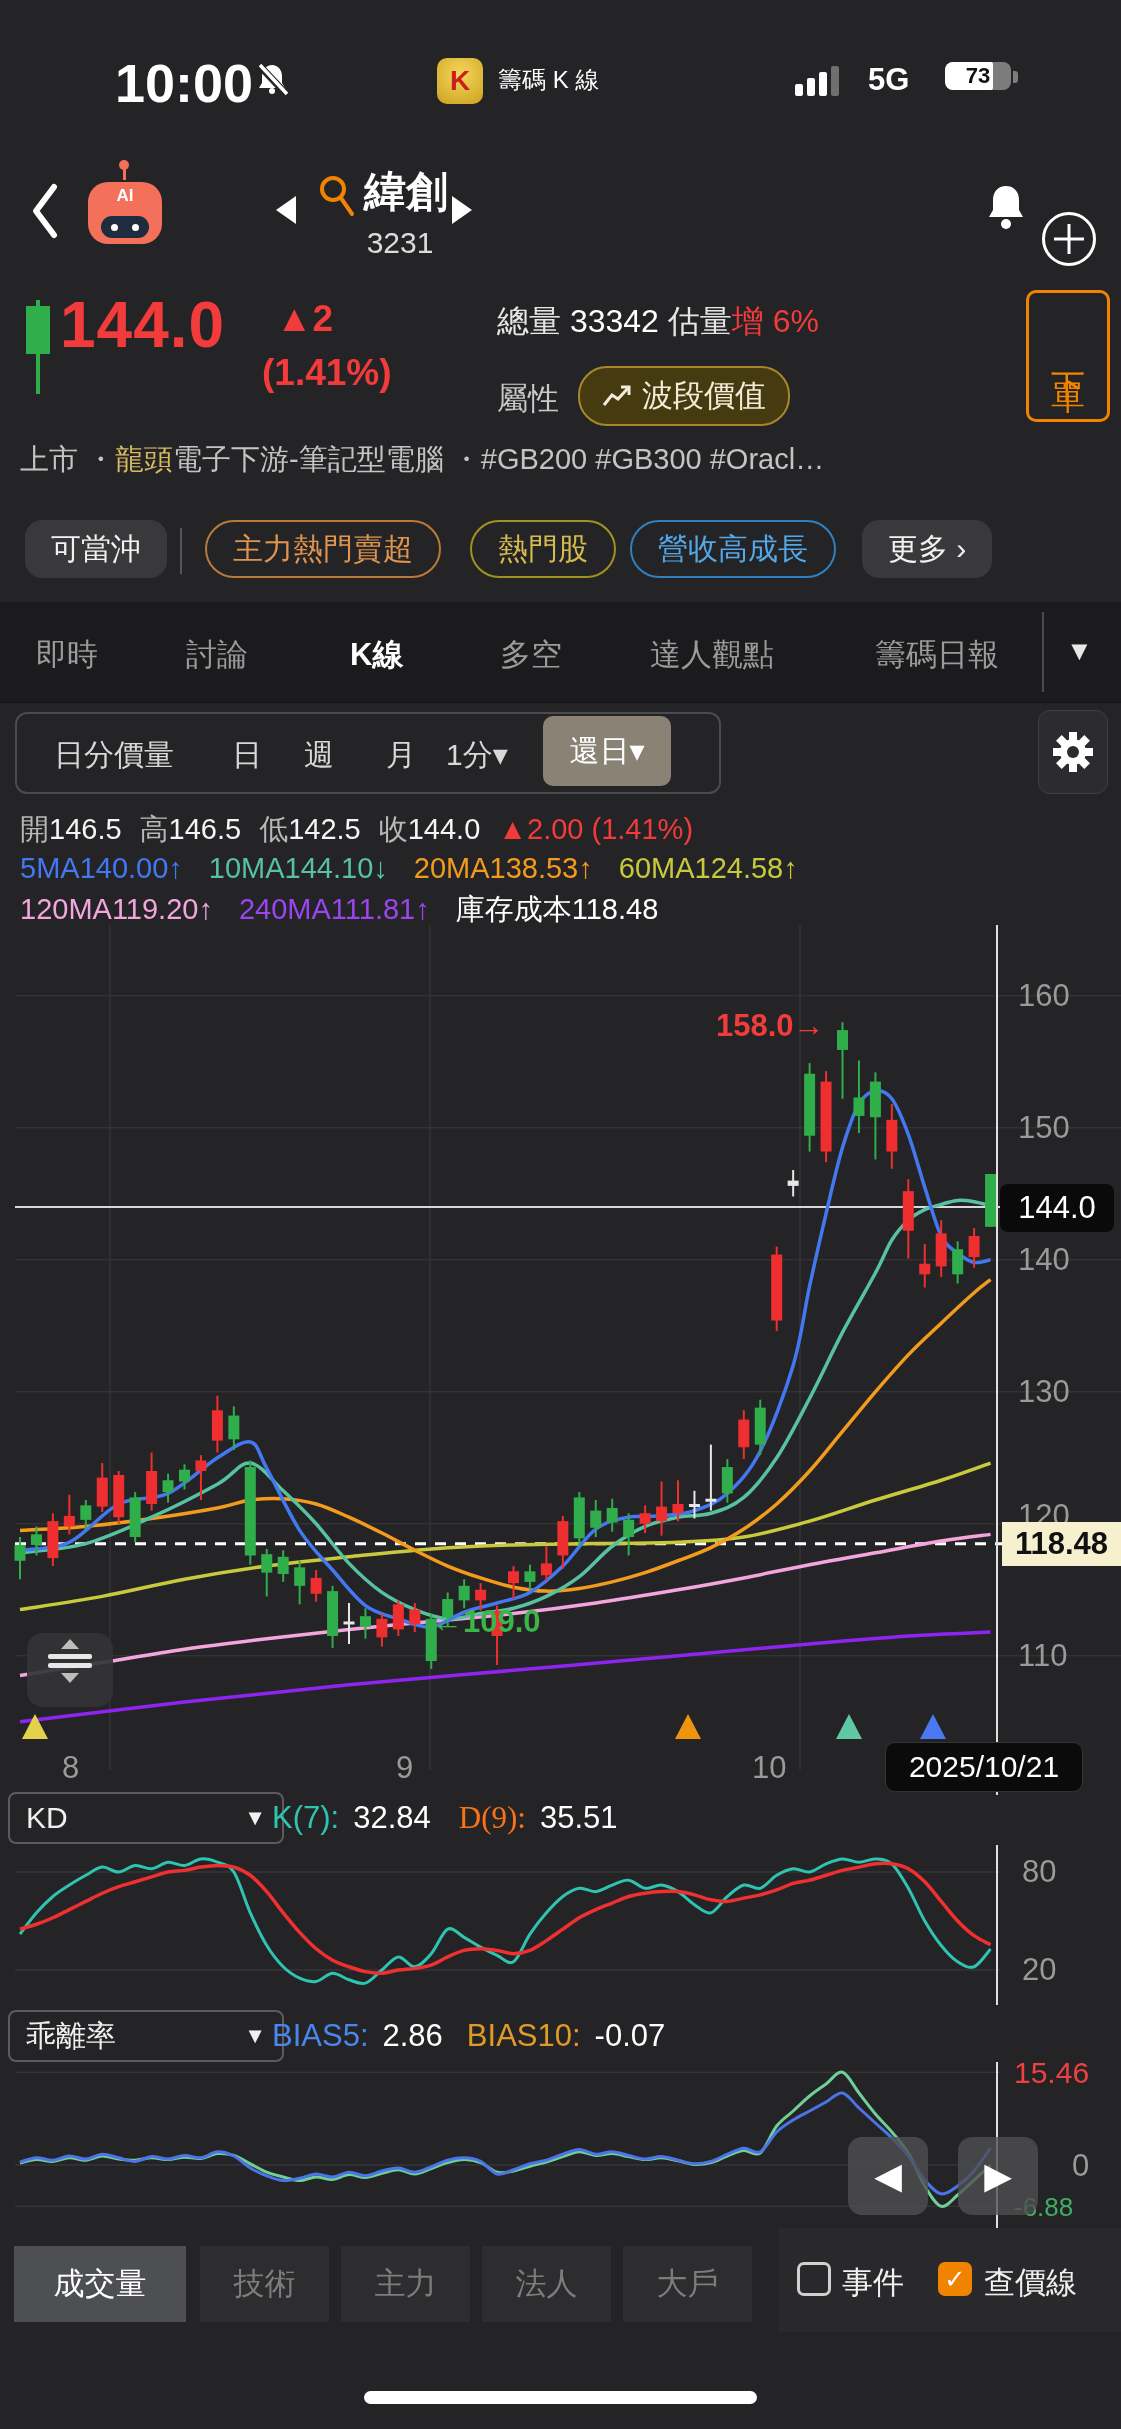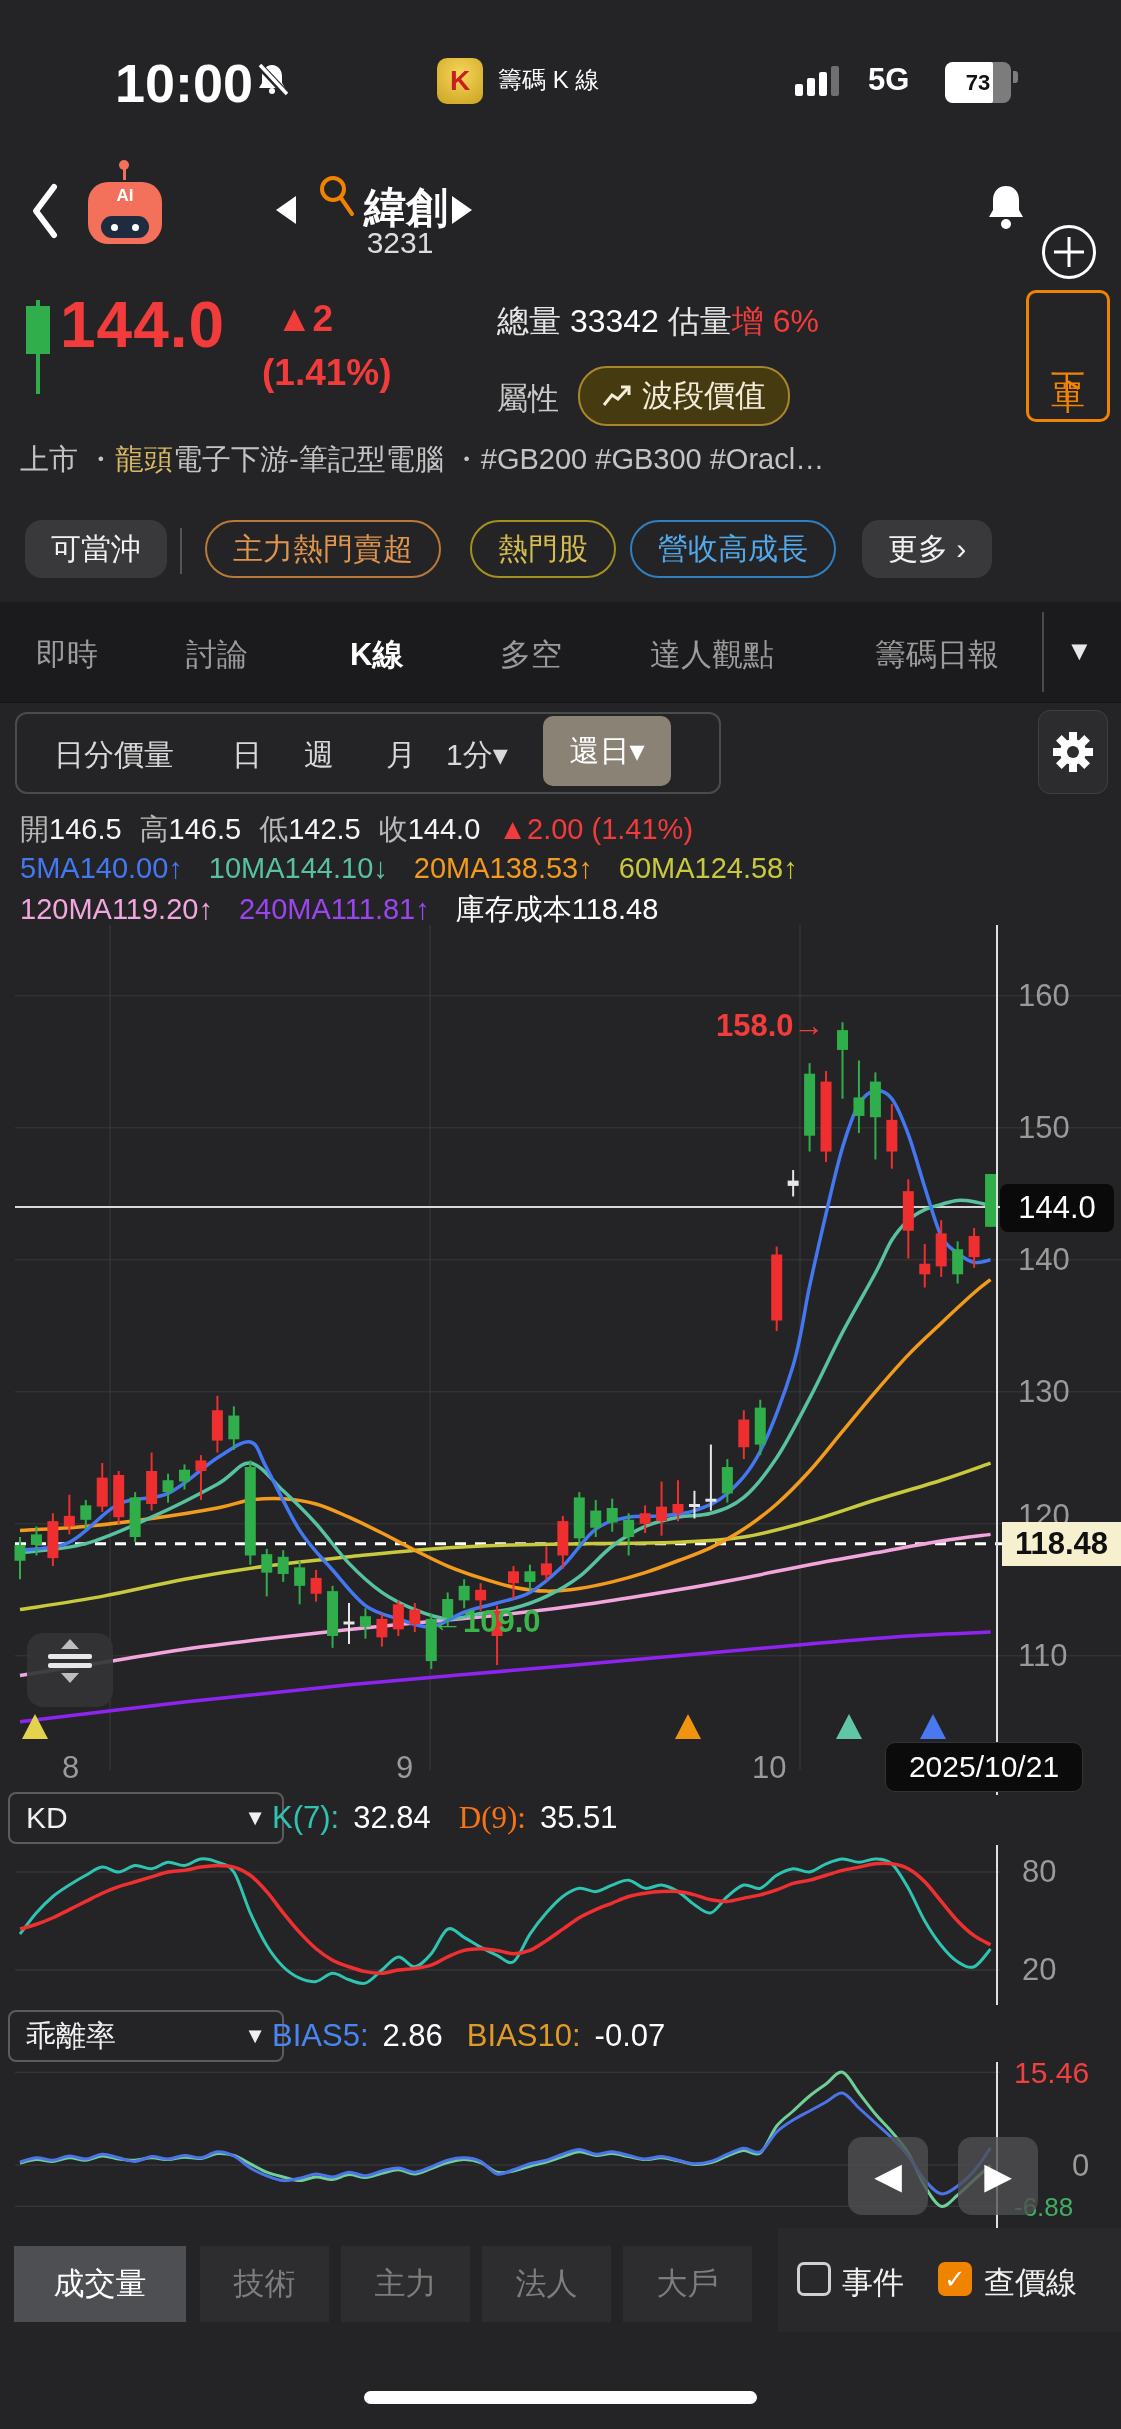--- a/index.html
+++ b/index.html
@@ -5,21 +5,21 @@
   html,body{margin:0;padding:0;background:#1a1a1a;}
   body{width:1121px;height:2429px;position:relative;overflow:hidden;background:#242426;
        font-family:"Liberation Sans","DejaVu Sans",sans-serif;color:#e8e8e8;}
   .abs{position:absolute;}
   .ctr{display:flex;align-items:center;justify-content:center;}
   
   .time{font-size:54px;font-weight:bold;color:#fff;}
   .appname{font-size:24px;color:#fff;}
   .sig-bars{display:flex;align-items:flex-end;gap:4px;}
   .sig-bars i{display:block;width:8px;border-radius:2px;background:#fff;}
-  .battery{width:66px;height:41px;border-radius:8px;background:#7c7c7c;position:relative;text-align:right;}
+  .battery{width:66px;height:28px;border-radius:8px;background:#7c7c7c;position:relative;text-align:right;}
   .battery .fill{position:absolute;left:0;top:0;bottom:0;width:73%;background:#fff;border-radius:8px 2px 2px 8px;}
   .battery .num{position:absolute;inset:0;display:flex;align-items:center;justify-content:center;
       font-size:22px;font-weight:bold;color:#111;}
   .battery .nub{position:absolute;right:-7px;top:9px;width:5px;height:12px;background:#7c7c7c;border-radius:0 3px 3px 0;}
   
   .stockname{font-size:42px;font-weight:bold;color:#fff;}
   .stockcode{font-size:30px;color:#dcdcdc;}
   .tri{width:0;height:0;}
   .tri-l{border-top:14px solid transparent;border-bottom:14px solid transparent;border-right:20px solid #fff;}
   .tri-r{border-top:14px solid transparent;border-bottom:14px solid transparent;border-left:20px solid #fff;}
@@ -133,21 +133,21 @@
         <i style="left:10px;"></i>
         <i style="right:10px;"></i>
       </div>
   </div>
 </div>
 <div class="abs tri tri-l" style="left:276px;top:196px;"></div>
 <svg class="abs" style="left:316px;top:172px;" width="42" height="48" viewBox="0 0 42 48">
   <circle cx="17" cy="17" r="11" fill="none" stroke="#f08300" stroke-width="4"></circle>
   <line x1="25" y1="26" x2="36" y2="42" stroke="#f08300" stroke-width="4" stroke-linecap="round"></line>
 </svg>
-<div class="abs stockname" style="left:364px;top:180px;">緯創</div>
+<div class="abs stockname" style="left:364px;top:164px;">緯創</div>
 <div class="abs tri tri-r" style="left:452px;top:196px;"></div>
 <div class="abs stockcode" style="left:300px;top:226px;width:200px;text-align:center;">3231</div>
 <svg class="abs" style="left:982px;top:182px;" width="48" height="52" viewBox="0 0 48 52">
   <path d="M24 4c-8 0-13 6-13 14v10l-4 7h34l-4-7V18c0-8-5-14-13-14z" fill="#fff"></path>
   <circle cx="24" cy="42" r="5" fill="#fff"></circle>
 </svg>
 <div class="abs plus-circle" style="left:1042px;top:184px;"></div>
 
 <svg class="abs" style="left:22px;top:298px;" width="32" height="100" viewBox="0 0 32 100">
   <line x1="16" y1="2" x2="16" y2="96" stroke="#2fae4b" stroke-width="4"></line>

